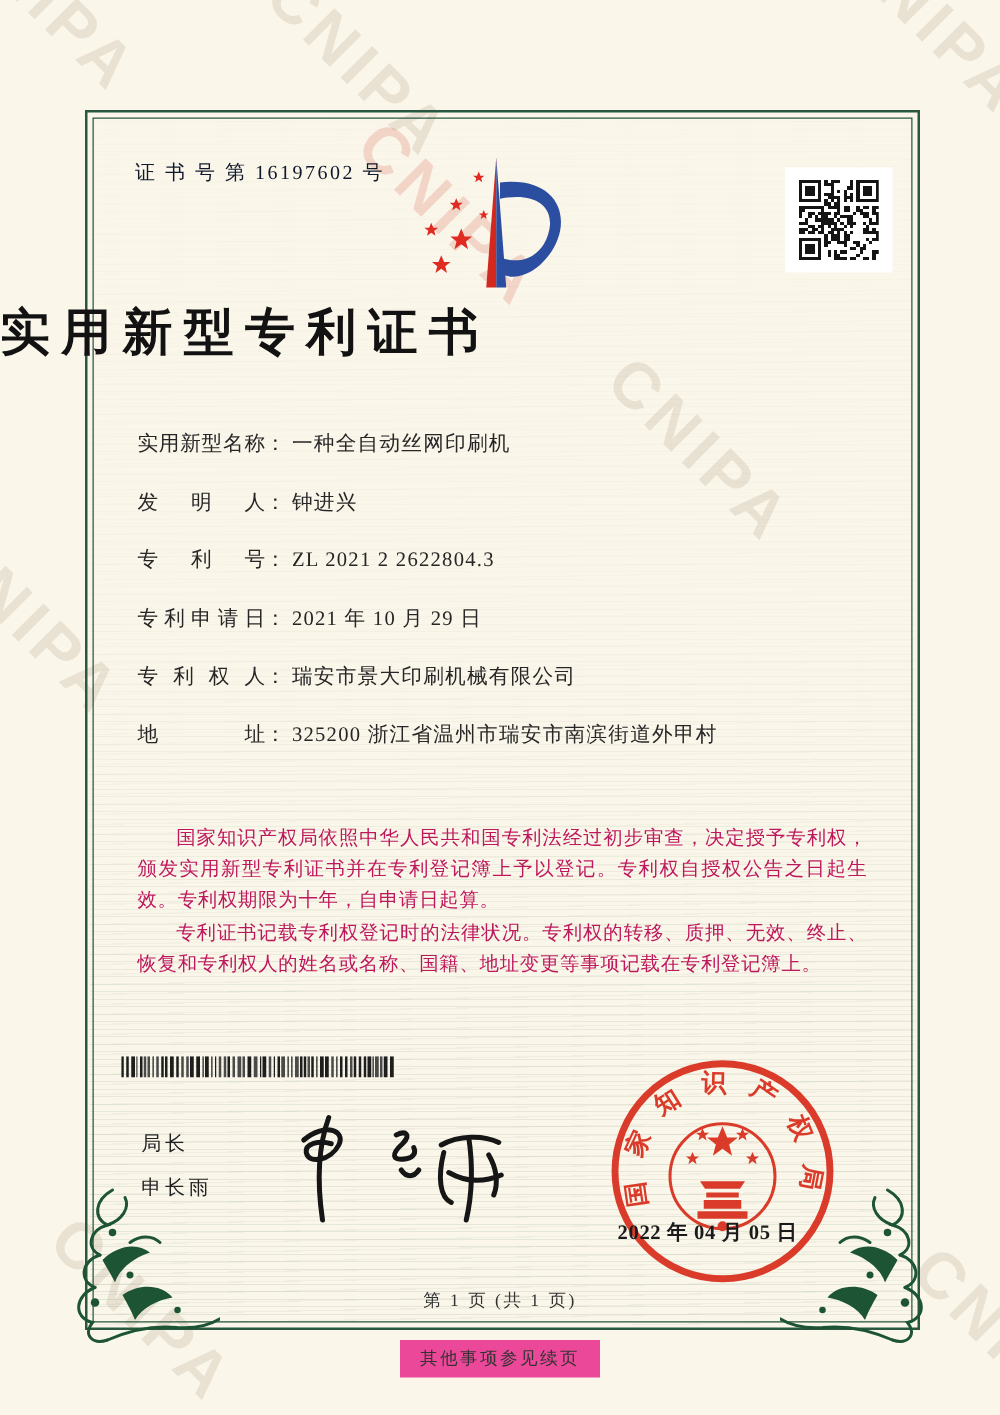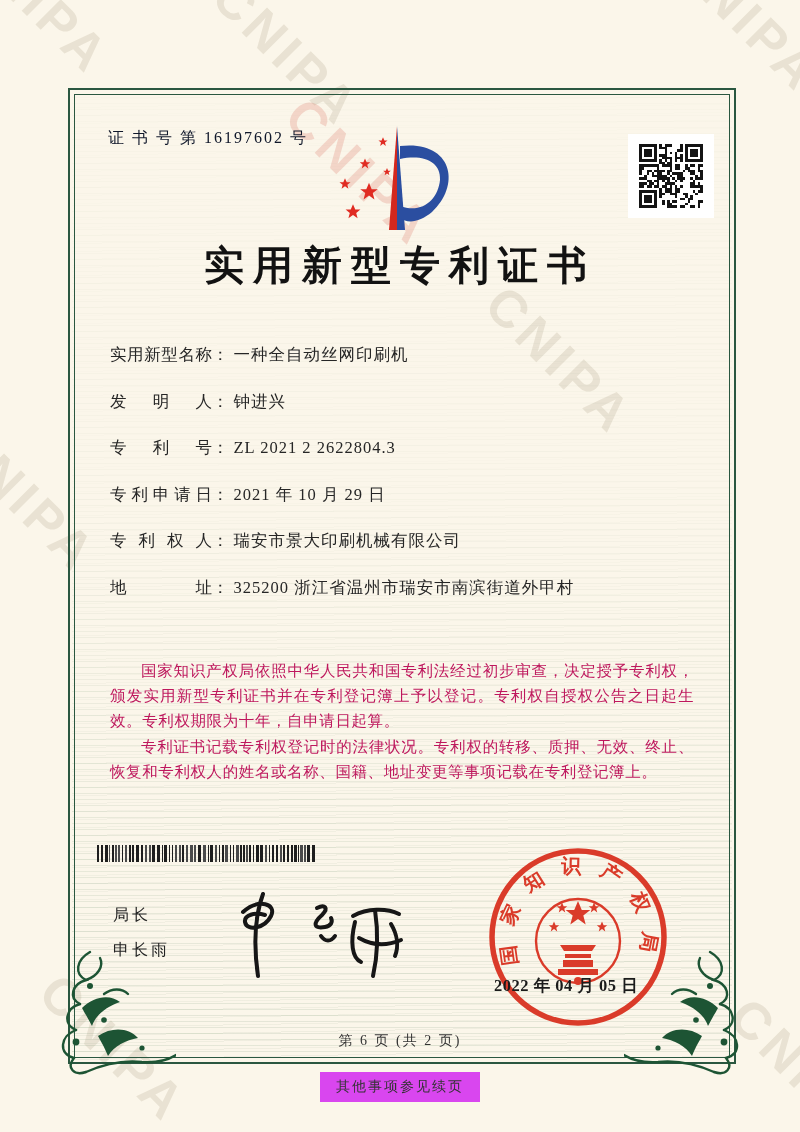--- a/index.html
+++ b/index.html
@@ -25,21 +25,21 @@
            border:2.5px solid #2a5740; outline:1px solid #2a5740; outline-offset:-7px; z-index:1; }
 
   .cert-no { position:absolute; left:108px; top:128px; font-size:16px; color:#0f172a;
              letter-spacing:2px; z-index:2; }
 
   .logo { position:absolute; left:334px; top:122px; z-index:2; }
 
   .qr-box { position:absolute; left:628px; top:134px; width:86px; height:84px; background:#ffffff;
             display:flex; align-items:center; justify-content:center; z-index:2; }
 
-  .title { position:absolute; left:0; right:0; top:238px; text-align:center;
+  .title { position:absolute; left:0; right:0; top:238px; 
            font-size:40px; font-weight:bold; color:#121212; letter-spacing:9px; z-index:2; }
   .frow { position:absolute; font-size:16.5px; color:#262626; white-space:nowrap; }
   .flabel { display:inline-block; width:102px; text-align:justify; text-align-last:justify; vertical-align:top; }
   .flabel.narrow { width:88px; }
   .fcolon { display:inline-block; }
   .fvalue { margin-left:5px; letter-spacing:1px; }
 
   .para { position:absolute; left:110px; width:584px; font-size:15.5px; line-height:25px;
           color:#be185d; text-indent:2em; text-align:justify; z-index:2; letter-spacing:0.6px; }
 
@@ -54,21 +54,21 @@
                color:#1b1b1b; letter-spacing:0.5px; z-index:4; white-space:nowrap; }
 
   .page-info { position:absolute; left:0; right:0; top:1032px; text-align:center;
                font-size:14px; color:#333; letter-spacing:2px; z-index:2; }
 
   .flourish { position:absolute; top:950px; z-index:2; }
   .flourish.left { left:46px; }
   .flourish.right { left:624px; transform:scaleX(-1); }
 
   .cont-note { position:absolute; left:50%; transform:translateX(-50%); top:1072px;
-               background:#d946ef; padding:6px 16px; font-size:14px; color:#333;
+               background:#ec4899; padding:6px 16px; font-size:14px; color:#333;
                letter-spacing:2px; z-index:2; white-space:nowrap; }
 </style>
 </head>
 <body>
 
 <div class="page">
 
   <span class="wm" style="left:-55px;top:-30px;">CNIPA</span>
   <span class="wm" style="left:195px;top:22px;">CNIPA</span>
   <span class="wm" style="left:655px;top:-12px;">CNIPA</span>
@@ -442,21 +442,21 @@
       <use href="#star" transform="translate(119,85) scale(0.55)"></use>
       <path d="M77,103 L113,103 L109,109 L81,109 Z"></path>
       <rect x="82" y="112" width="26" height="4"></rect>
       <rect x="80" y="118" width="30" height="7"></rect>
       <rect x="75" y="127" width="40" height="6"></rect>
       <circle cx="95" cy="139" r="4"></circle>
     </g>
   </svg>
   <div class="seal-date">2022 年 04 月 05 日</div>
 
-  <div class="page-info">第 6 页 (共 2 页)</div>
+  <div class="page-info">第 1 页 (共 1 页)</div>
 
   <svg class="flourish left" width="130" height="130" viewBox="0 0 130 130">
     <g stroke="#1d5434" stroke-width="2.4" fill="none" stroke-linecap="round">
       <path d="M44,2 C30,10 28,24 40,30 C26,34 22,48 34,54"></path>
       <path d="M40,30 C52,26 58,16 54,8"></path>
       <path d="M34,54 C20,58 16,74 30,80"></path>
       <path d="M30,80 C14,86 12,104 28,108 C20,118 28,126 40,122"></path>
       <path d="M40,122 C58,114 76,110 96,112 C112,113 122,110 130,105"></path>
       <path d="M58,44 C66,38 76,38 82,44"></path>
     </g>

